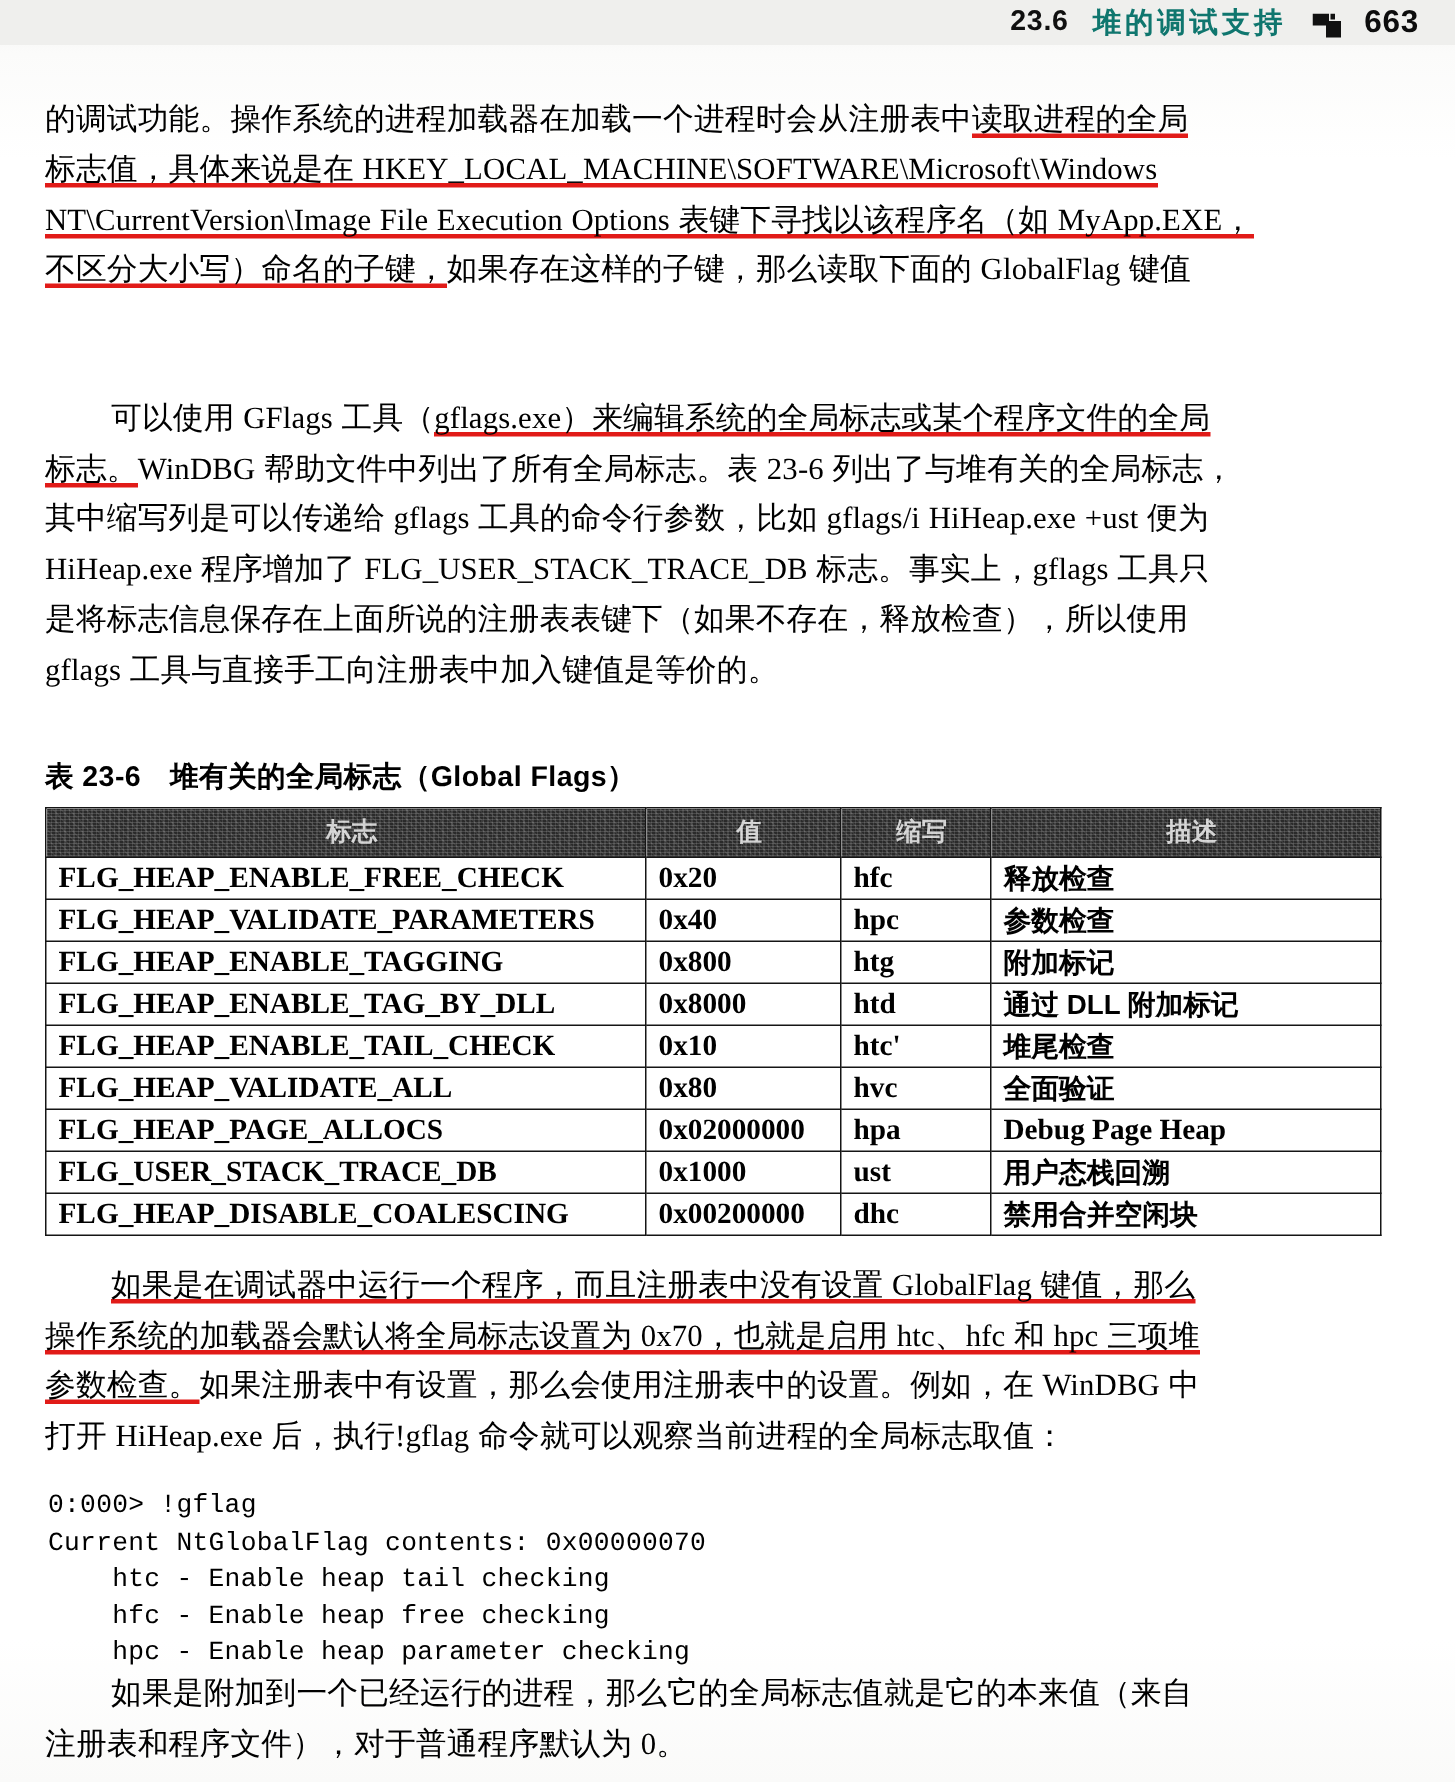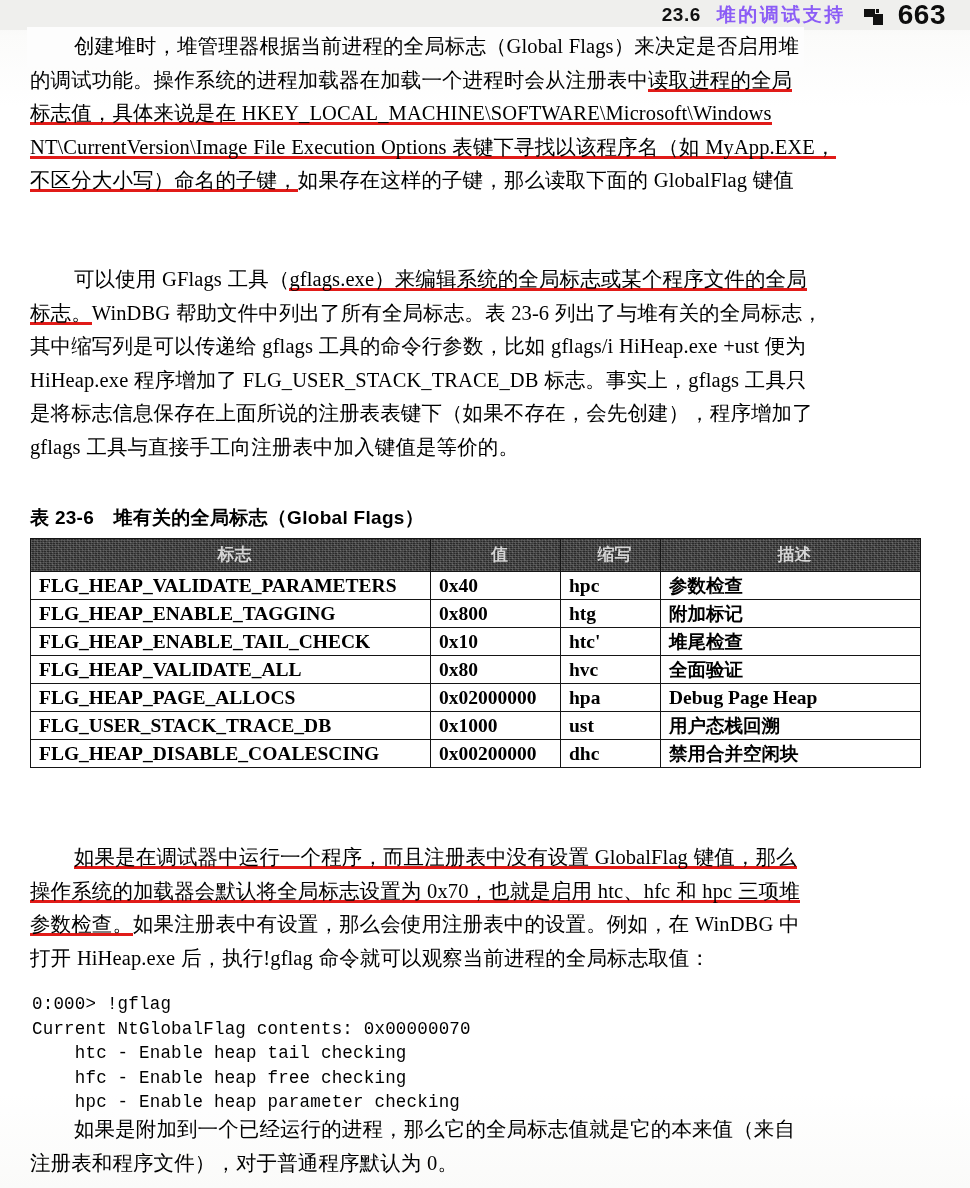--- a/index.html
+++ b/index.html
@@ -29,29 +29,29 @@
     box-sizing:border-box;
   }
   .runhead .sec{
     font-family:"Liberation Sans","DejaVu Sans",sans-serif;
     font-weight:bold;font-size:19px;letter-spacing:.5px;
     color:#101010;
   }
   .runhead .title{
     font-family:"Liberation Sans","DejaVu Sans",sans-serif;
     font-weight:bold;font-size:19px;letter-spacing:2.5px;
-    margin-left:16px;color:#8b5cf6;
+    margin-left:16px;color:#0f766e;
   }
   .ornament{
     display:inline-block;width:20px;height:17px;margin:0 14px 0 18px;
     position:relative;top:2px;
   }
   .runhead .pageno{
     font-family:"Liberation Sans","DejaVu Sans",sans-serif;
-    font-weight:bold;font-size:28px;color:#0d0d0d;letter-spacing:.5px;
+    font-weight:bold;font-size:21px;color:#0d0d0d;letter-spacing:.5px;
   }
 
   
   .body-col{
     position:absolute;left:30px;right:30px;top:0;
   }
   p.para{
     margin:0;
     font-size:20.5px;
     line-height:33.5px;
@@ -141,35 +141,35 @@
         <rect x="0" y="0" width="11" height="8" fill="#111"></rect>
         <rect x="9" y="5" width="10" height="11" fill="#111"></rect>
         <rect x="12" y="0" width="3" height="4" fill="#111"></rect>
       </svg>
     </span>
     <span class="pageno">663</span>
   </div>
 
   <div class="body-col" style="top:30px;">
     <p class="para">
-      <span class="hl-band" style="display:inline-block;padding-left:44px;padding-right:2px;">创建堆时，堆管理器根据当前进程的全局标志（Global Flags）来决定是否启用堆</span><br>
+      <br>
       <span>的调试功能。操作系统的进程加载器在加载一个进程时会从注册表中</span><span class="ul">读取进程的全局</span><br>
       <span class="ul">标志值，具体来说是在 HKEY_LOCAL_MACHINE\SOFTWARE\Microsoft\Windows</span><br>
       <span class="ul">NT\CurrentVersion\Image File Execution Options 表键下寻找以该程序名（如 MyApp.EXE，</span><br>
       <span class="ul">不区分大小写）命名的子键，</span><span>如果存在这样的子键，那么读取下面的 GlobalFlag 键值</span><br>
     </p>
   </div>
 
   <div class="body-col" style="top:263px;">
     <p class="para">
       <span style="display:inline-block;width:44px;"></span><span>可以使用 GFlags 工具（</span><span class="ul">gflags.exe）来编辑系统的全局标志或某个程序文件的全局</span><br>
       <span class="ul">标志。</span><span>WinDBG 帮助文件中列出了所有全局标志。表 23-6 列出了与堆有关的全局标志，</span><br>
       <span>其中缩写列是可以传递给 gflags 工具的命令行参数，比如 gflags/i HiHeap.exe +ust 便为</span><br>
       <span>HiHeap.exe 程序增加了 FLG_USER_STACK_TRACE_DB 标志。事实上，gflags 工具只</span><br>
-      <span>是将标志信息保存在上面所说的注册表表键下（如果不存在，会先创建），程序增加了</span><br>
+      <span>是将标志信息保存在上面所说的注册表表键下（如果不存在，释放检查），所以使用</span><br>
       <span>gflags 工具与直接手工向注册表中加入键值是等价的。</span>
     </p>
   </div>
 
   <div class="body-col" style="top:505px;">
     <p class="tbl-caption">表 23-6　堆有关的全局标志（Global Flags）</p>
     <table class="flags">
       <colgroup>
         <col class="c0">
           <col class="c1">
@@ -179,30 +179,42 @@
       <thead>
         <tr>
           <th class="zh">标志</th>
           <th class="zh">值</th>
           <th class="zh">缩写</th>
           <th class="zh">描述</th>
         </tr>
       </thead>
       <tbody>
         <tr>
+          <td>FLG_HEAP_ENABLE_FREE_CHECK</td>
+          <td>0x20</td>
+          <td>hfc</td>
+          <td class="zh">释放检查</td>
+        </tr>
+        <tr>
           <td>FLG_HEAP_VALIDATE_PARAMETERS</td>
           <td>0x40</td>
           <td>hpc</td>
           <td class="zh">参数检查</td>
         </tr>
         <tr>
           <td>FLG_HEAP_ENABLE_TAGGING</td>
           <td>0x800</td>
           <td>htg</td>
           <td class="zh">附加标记</td>
+        </tr>
+        <tr>
+          <td>FLG_HEAP_ENABLE_TAG_BY_DLL</td>
+          <td>0x8000</td>
+          <td>htd</td>
+          <td class="zh">通过 DLL 附加标记</td>
         </tr>
         <tr>
           <td>FLG_HEAP_ENABLE_TAIL_CHECK</td>
           <td>0x10</td>
           <td>htc'</td>
           <td class="zh">堆尾检查</td>
         </tr>
         <tr>
           <td>FLG_HEAP_VALIDATE_ALL</td>
           <td>0x80</td>

